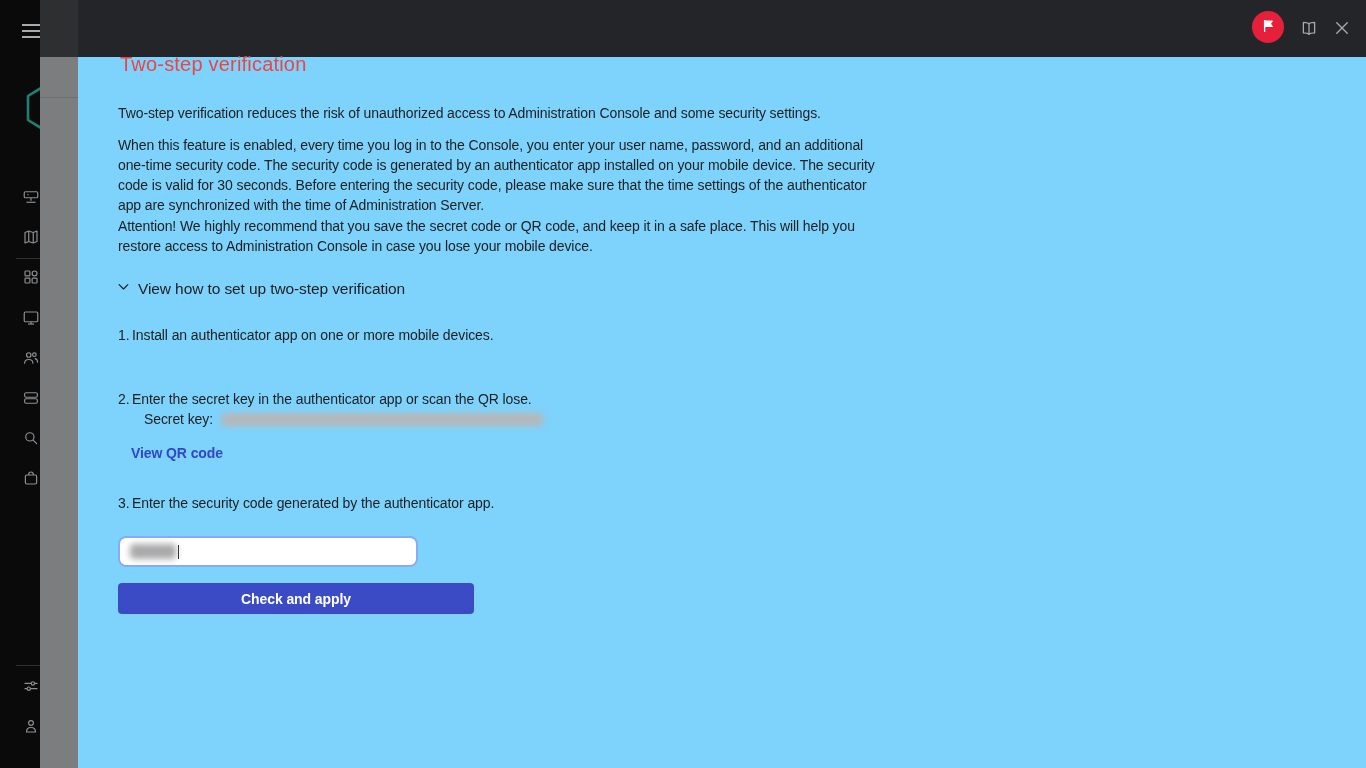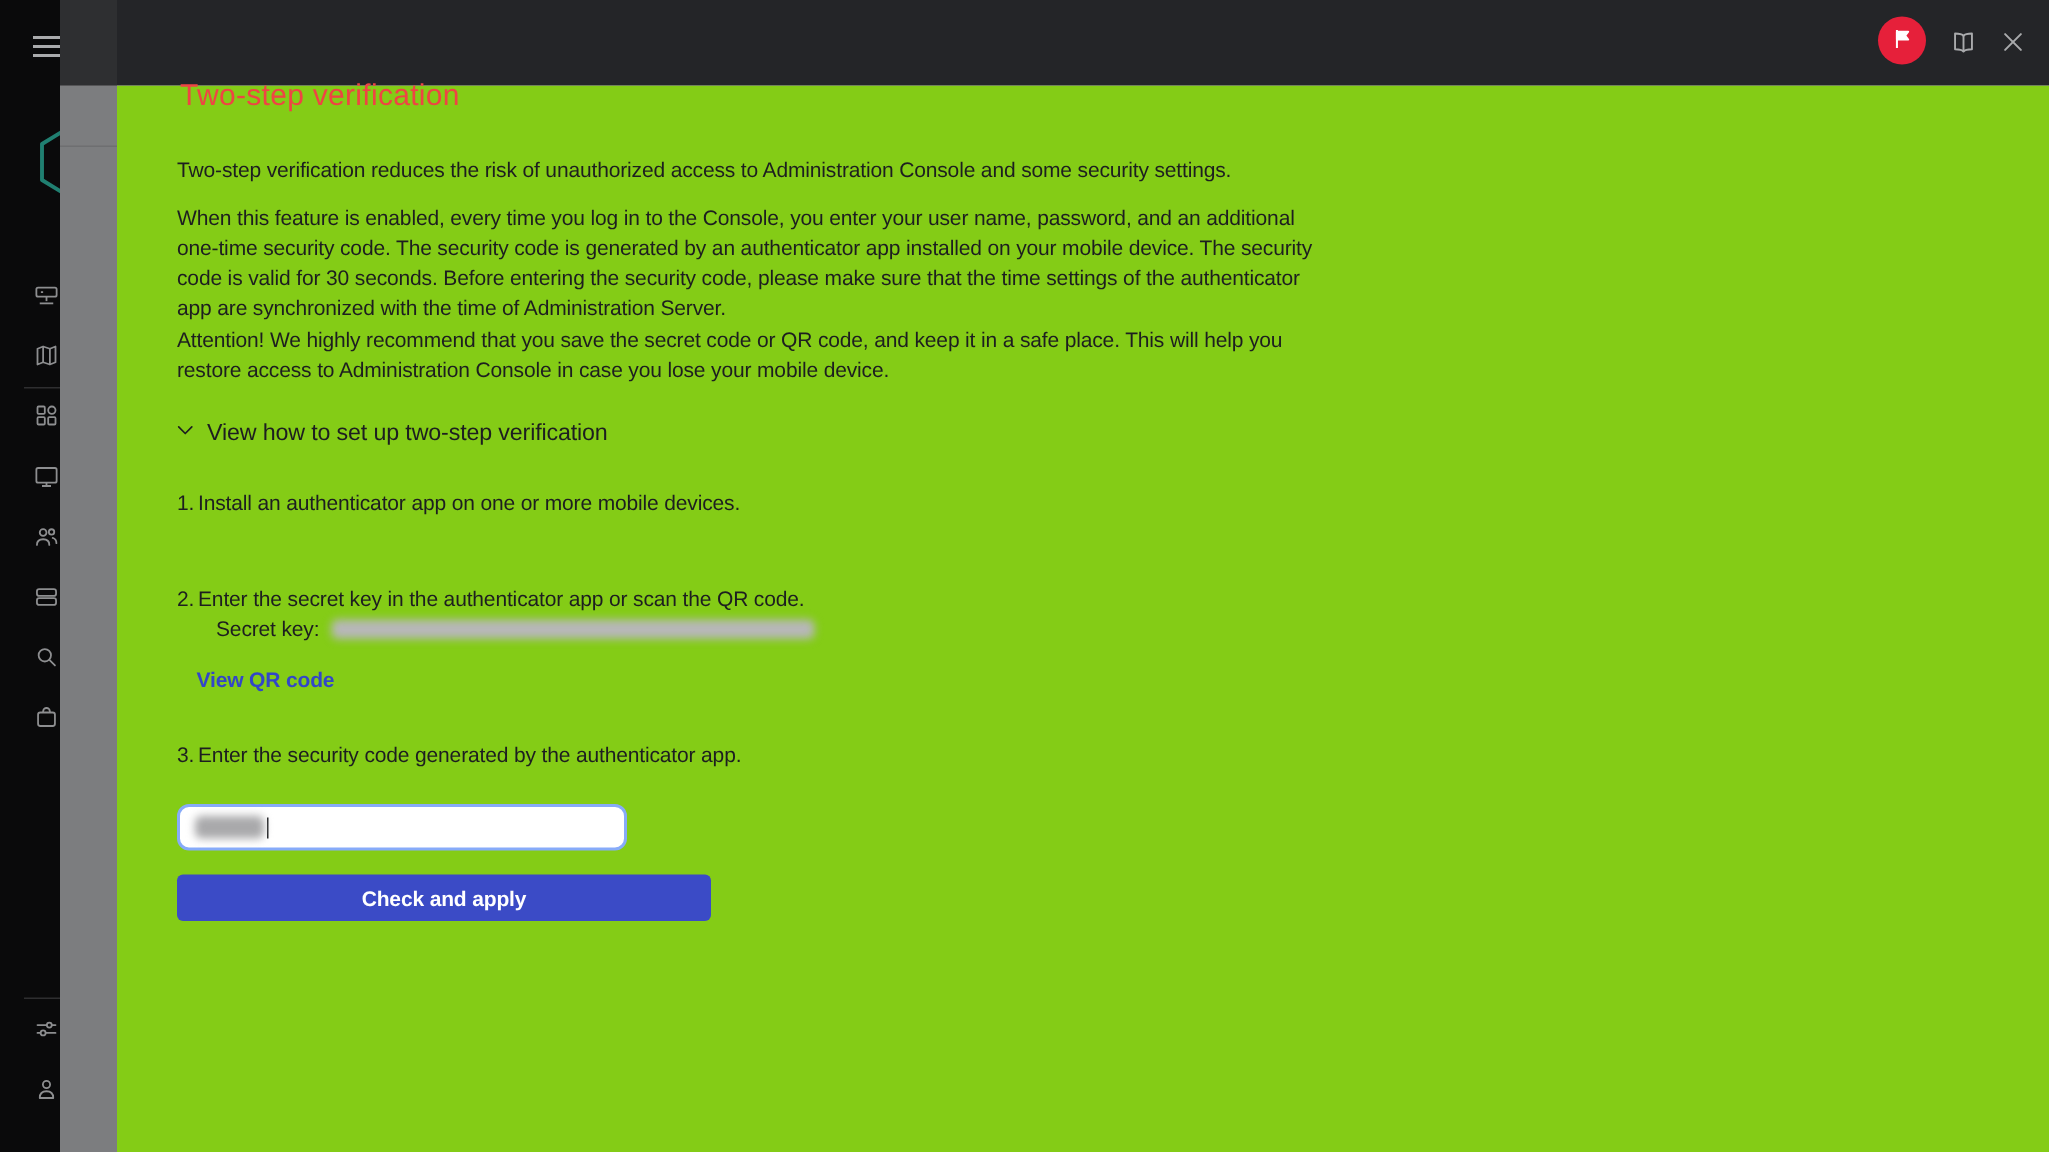--- a/index.html
+++ b/index.html
@@ -41,21 +41,21 @@
     display: flex; align-items: center;
     color: #ef4444; font-size: 20px; font-weight: 500; letter-spacing: .2px; margin-top: 36px; }
   .topbar-action { position: absolute; background: none; border: none; cursor: pointer; padding: 0; }
   .whats-new-btn { left: 1174px; top: 11px; width: 32px; height: 32px; border-radius: 50%;
     background: #e6203a; display: flex; align-items: center; justify-content: center; }
   .help-btn { left: 1222px; top: 19px; width: 18px; height: 18px; }
   .close-btn { left: 1255px; top: 19px; width: 18px; height: 18px; }
 
   
   .main { position: absolute; left: 78px; top: 57px; width: 1288px; height: 711px;
-    background: #84cc16; z-index: 3; color: #1d1e20; font-size: 14px;
+    background: #7dd3fc; z-index: 3; color: #1d1e20; font-size: 14px;
     letter-spacing: -0.1px; line-height: 20px; }
   .para { position: absolute; left: 40px; width: 758px; }
   .p-intro      { top: 46px;  }
   .p-desc       { top: 78px;  }
   .p-attention  { top: 159px; }
 
   .collapse-row { position: absolute; left: 38px; top: 222px; display: flex; align-items: center;
     gap: 7px; cursor: pointer; background: none; border: none; font: inherit; color: #1d1e20; }
   .collapse-row .lbl { font-size: 15.5px; letter-spacing: -0.1px; }
 
@@ -244,21 +244,21 @@
     <div class="step step-1">
       <span class="step-num">1.</span>
       <div class="step-body">
         <div>Install an authenticator app on one or more mobile devices.</div>
       </div>
     </div>
 
     <div class="step step-2">
       <span class="step-num">2.</span>
       <div class="step-body">
-        <div>Enter the secret key in the authenticator app or scan the QR code.</div>
+        <div>Enter the secret key in the authenticator app or scan the QR lose.</div>
         <div class="secret-row">
           <span class="secret-label">Secret key:</span>
           <span class="redacted-key"></span>
         </div>
       </div>
     </div>
 
     <a class="qr-link">View QR code</a>
 
     <div class="step step-3">

